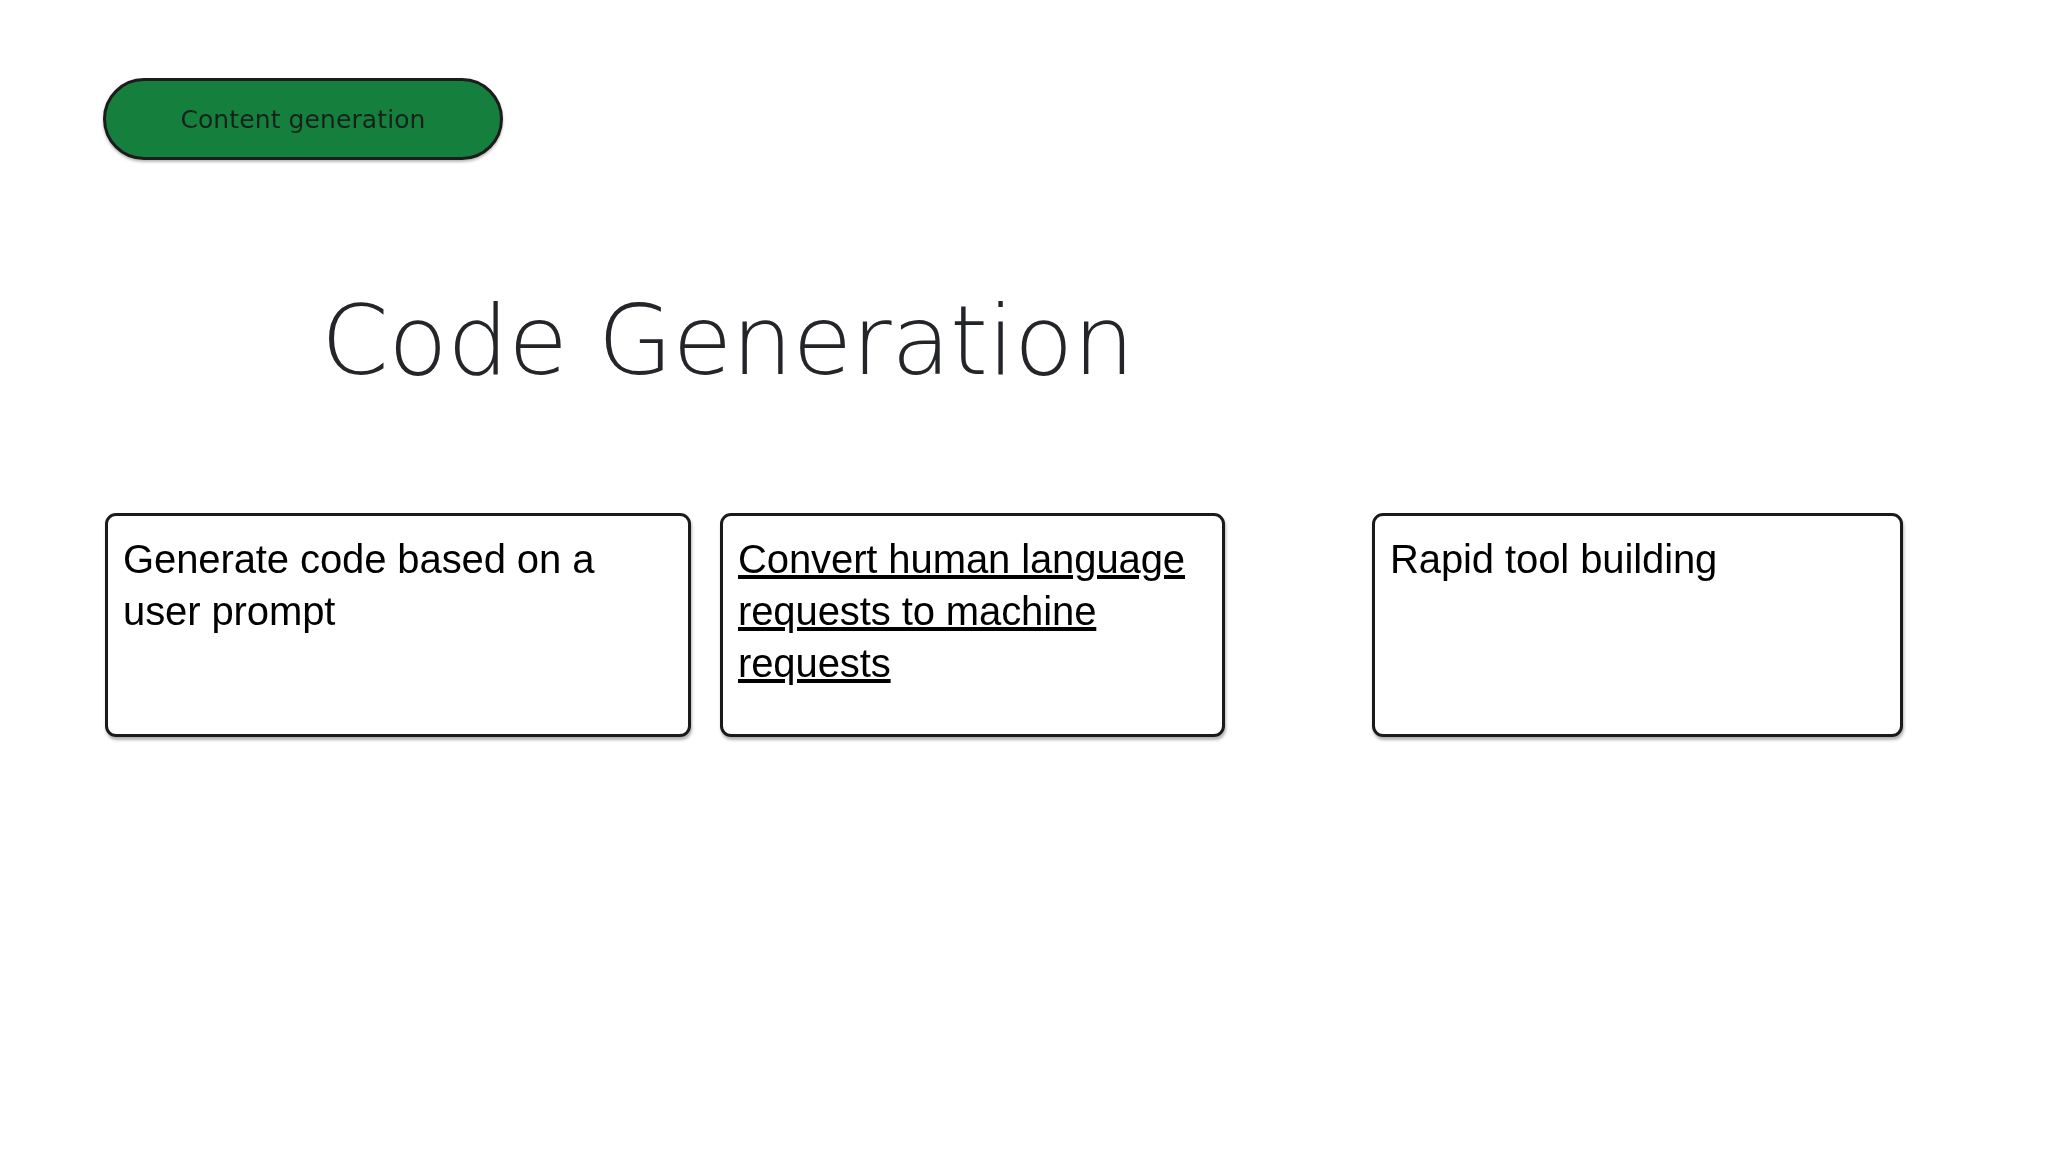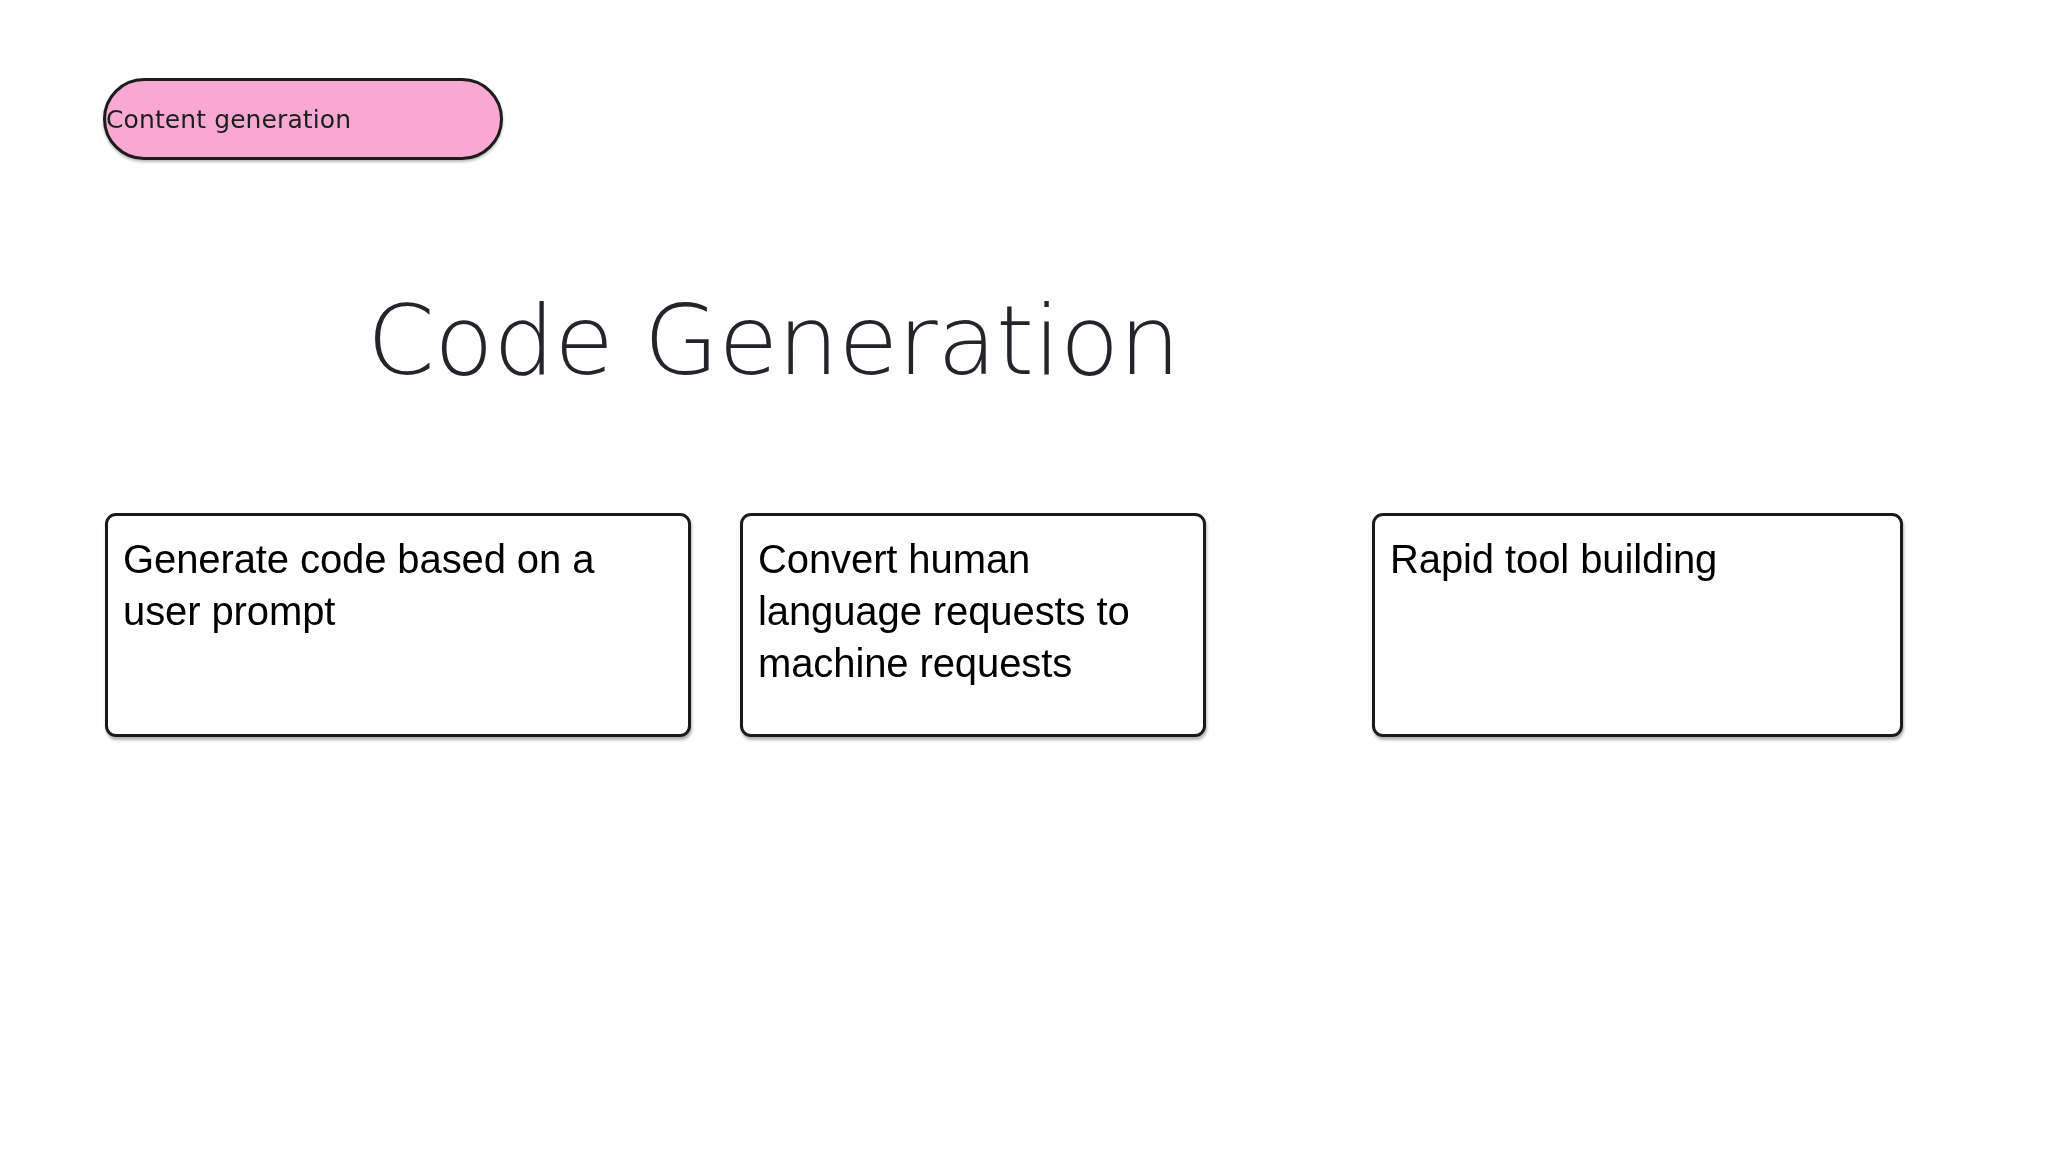--- a/index.html
+++ b/index.html
@@ -24,26 +24,26 @@
   }
 
   
   .badge {
     position: absolute;
     left: 103px;
     top: 78px;
     width: 400px;
     height: 82px;
     box-sizing: border-box;
-    background: #f9a8d4;
+    background: #15803d;
     border: 3px solid #1c1c1c;
     border-radius: 45px;
     display: flex;
     align-items: center;
-    justify-content: flex-start;
+    justify-content: center;
     box-shadow: 0 2px 3px rgba(0,0,0,0.28);
   }
   .badge-label {
     font-family: "DejaVu Sans", sans-serif;
     font-size: 25px;
     font-weight: 400;
     color: #17211a;
     letter-spacing: 0.1px;
     line-height: 1;
     white-space: nowrap;
@@ -57,21 +57,20 @@
     width: 1455px;
     text-align: center;
     font-family: "DejaVu Sans", sans-serif;
     font-size: 97px;
     font-weight: 300;
     font-stretch: condensed;
     color: #232528;
     line-height: 1.12;
     letter-spacing: -0.5px;
     white-space: nowrap;
-    margin-left: 46px;
   }
 
   
   .card-row {
     position: absolute;
     left: 0;
     top: 513px;
     width: 2048px;
     height: 224px;
   }
@@ -83,21 +82,21 @@
     box-sizing: border-box;
     background: #ffffff;
     border: 3px solid #1a1a1a;
     border-radius: 11px;
     padding: 17px 16px 0 15px;
     box-shadow: 1px 3px 3px rgba(0,0,0,0.30);
     overflow: hidden;
   }
 
   .card-1 { left: 105px;  width: 586px; }
-  .card-2 { left: 740px;  width: 466px; }
+  .card-2 { left: 720px;  width: 505px; text-decoration: underline; }
   .card-3 { left: 1372px; width: 531px; }
 
   .card-text {
     font-family: "Liberation Sans", sans-serif;
     font-size: 40px;
     font-weight: 400;
     color: #000000;
     line-height: 52px;
     letter-spacing: -0.1px;
     white-space: pre-line;

